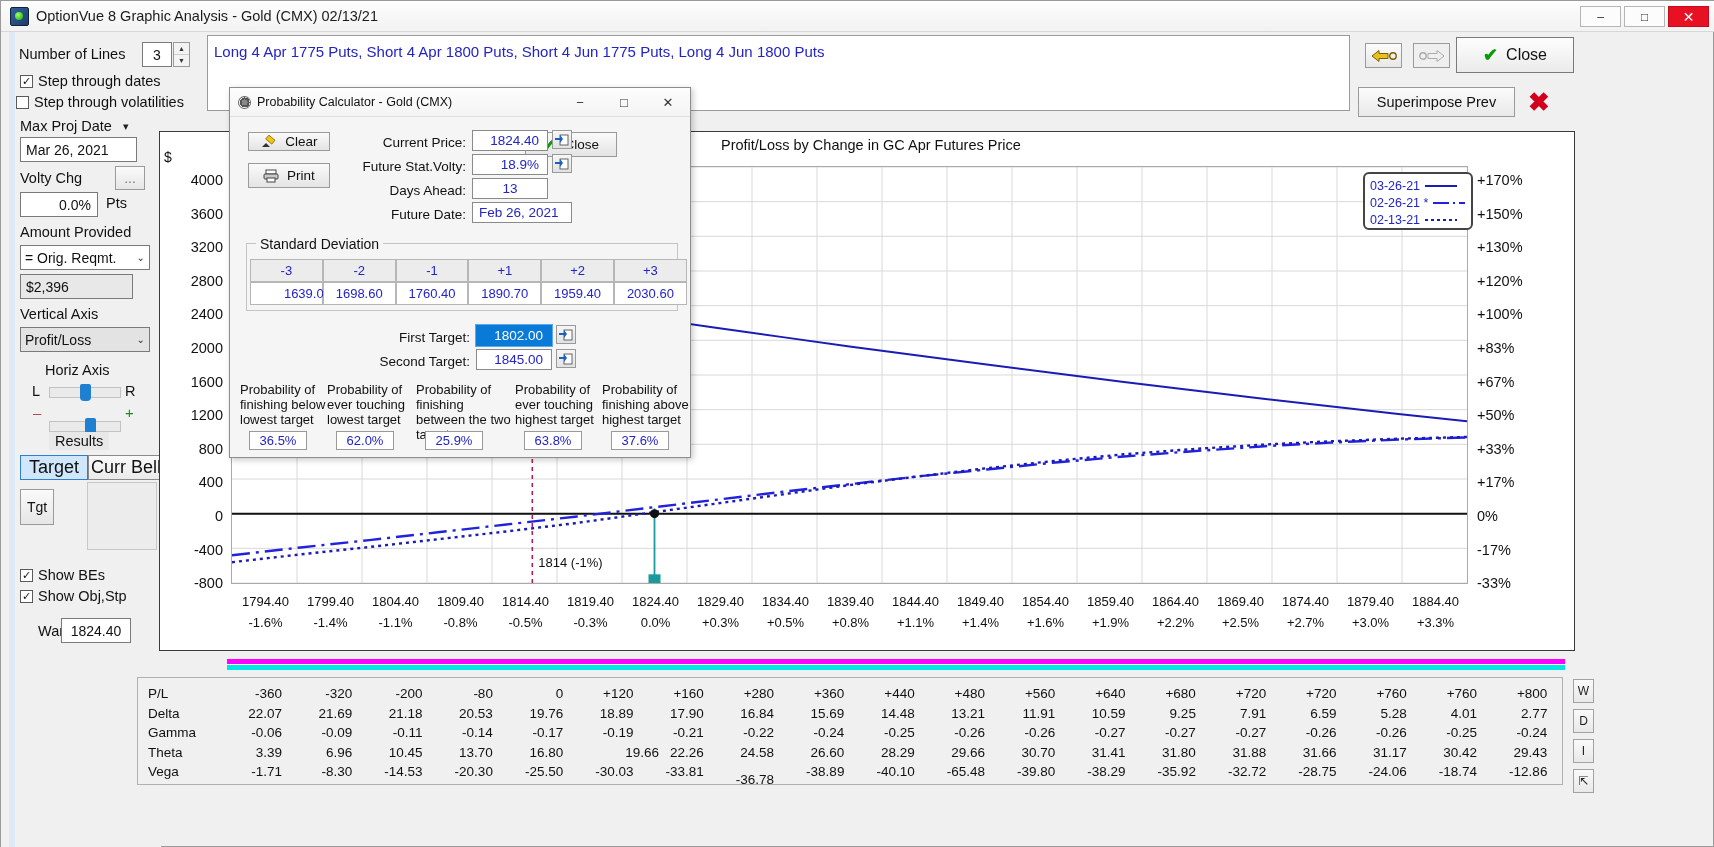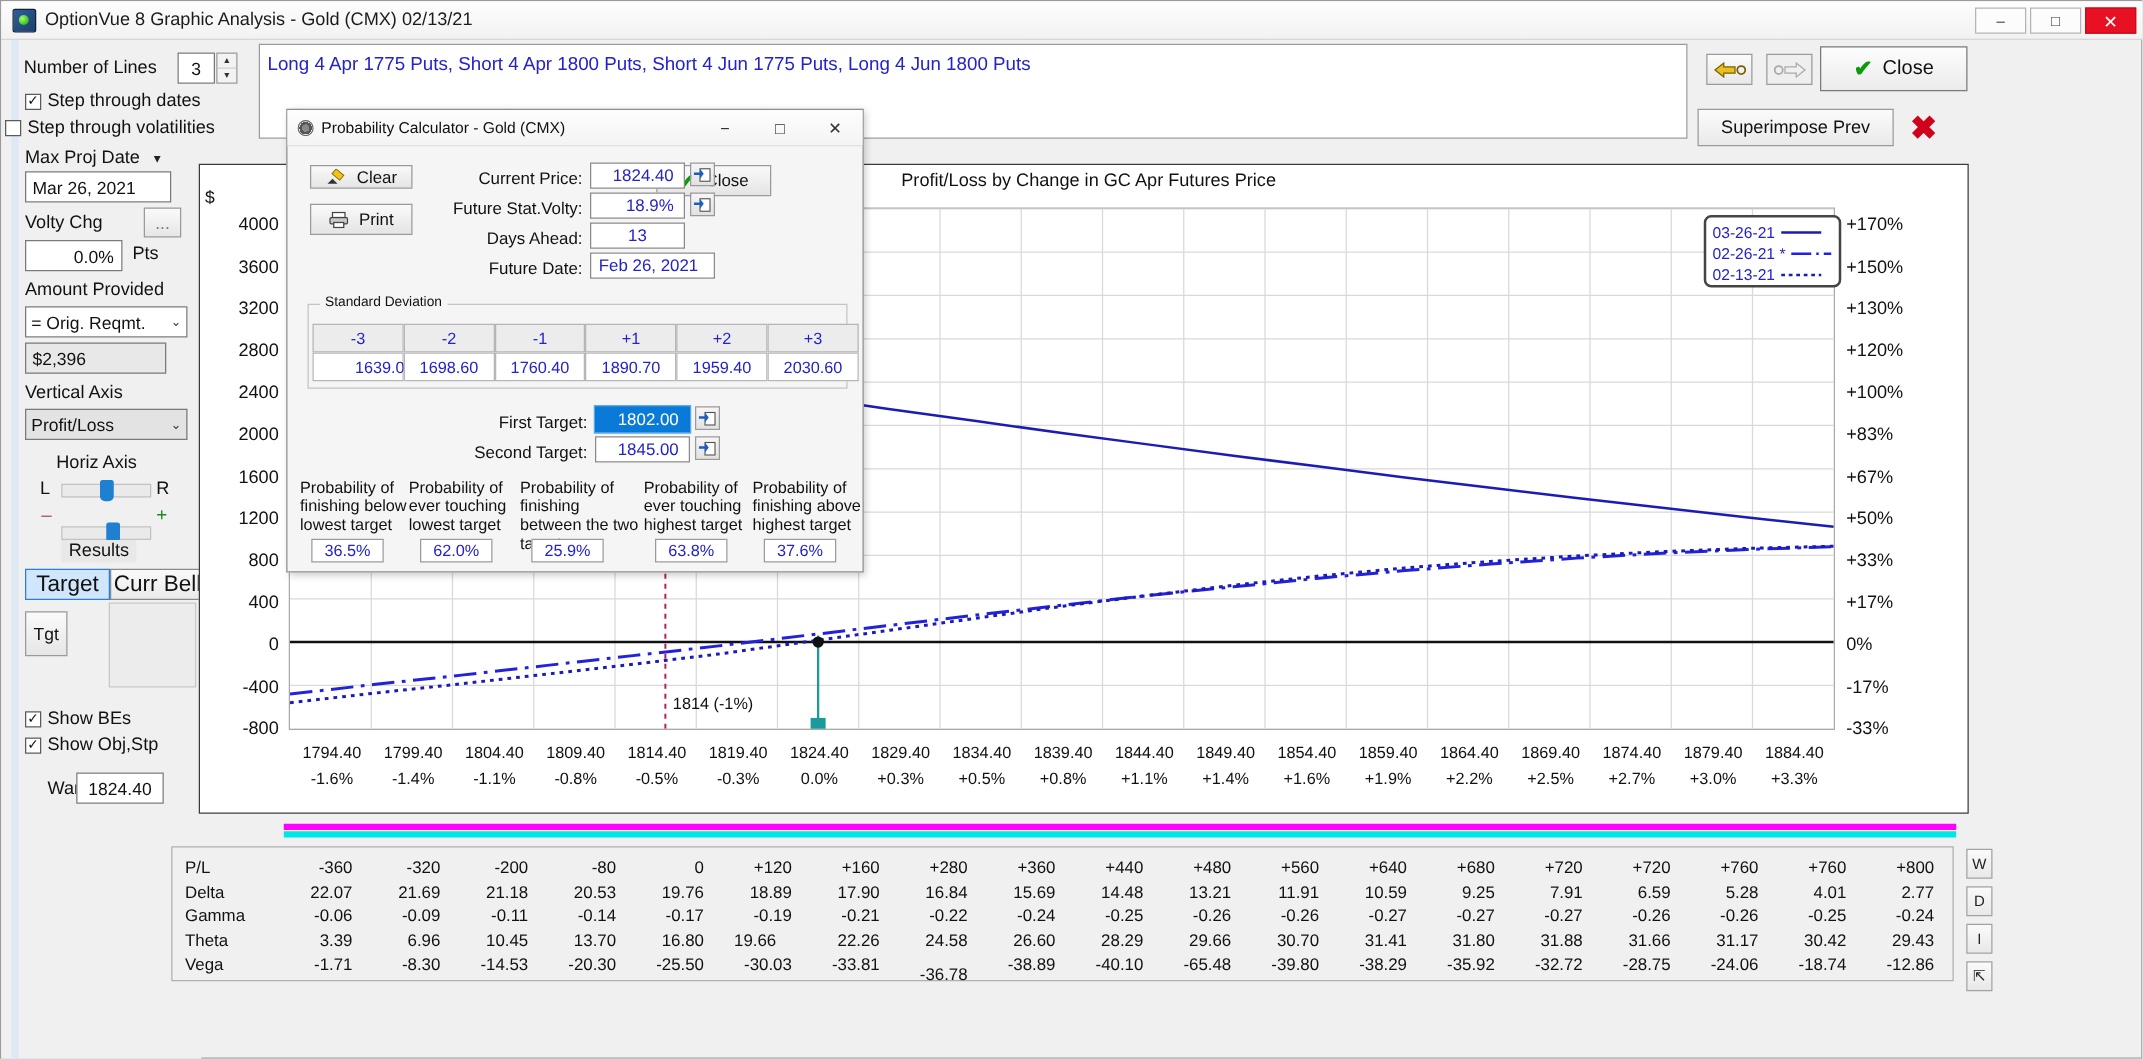--- a/index.html
+++ b/index.html
@@ -198,21 +198,21 @@
   .fld.selected { background:#0a7ad8; color:#fff; border:1px solid #0a7ad8; outline:1px solid #5aa9e8;}
   .copybtn {
     position:absolute; width:20px; height:19px; border:1px solid #9a9a9a;
     background: linear-gradient(#f6f6f6,#e2e2e2); box-sizing:border-box;
     display:flex; align-items:center; justify-content:center;
   }
   .grp {
     position:absolute; border:1px solid #c4c4c4; box-sizing:border-box;
   }
   .grp-title {
-    position:absolute; background:#f5f5f5; font-size:11px; color:#111; padding:0 4px;
+    position:absolute; background:#f5f5f5; font-size:14px; color:#111; padding:0 4px;
   }
   .sdcell {
     position:absolute; box-sizing:border-box; border:1px solid #b6b6b6;
     display:flex; align-items:center; justify-content:center;
     font-size:13px; color:#2323c8;
   }
   .sdcell.head { background:#ececec; }
   .sdcell.val { background:#fff; }
   .problabel {
     position:absolute; font-size:13px; color:#111; line-height:15px; width:96px;
@@ -265,21 +265,21 @@
     <div class="lp tinybox" style="left:141px; top:10px; width:30px; height:25px; justify-content:center;">3</div>
     <div class="lp spinner" style="left:172px; top:10px;">
       <div>▲</div>
       <div>▼</div>
     </div>
 
     <div class="lp cbx" style="left:19px; top:41px;">
       <div class="cbox">✓</div>
       <div class="lbl">Step through dates</div>
     </div>
-    <div class="lp cbx" style="left:3px; top:62px;">
+    <div class="lp cbx" style="left:15px; top:62px;">
       <div class="cbox"></div>
       <div class="lbl">Step through volatilities</div>
     </div>
 
     <div class="lp lbl" style="left:19px; top:86px;">Max Proj Date</div>
     <div class="lp" style="left:122px; top:88px; font-size:11px; color:#222;">▾</div>
     <div class="lp tinybox" style="left:19px; top:105px; width:117px; height:25px; padding-left:5px;">Mar 26, 2021</div>
 
     <div class="lp lbl" style="left:19px; top:138px;">Volty Chg</div>
     <div class="lp btn3d" style="left:114px; top:134px; width:30px; height:24px; color:#777;">...</div>
@@ -672,21 +672,21 @@
           <div class="dcell" style="left: 1136.5px; top: 47px;">-0.26</div>
           <div class="dcell" style="left: 1206.8px; top: 47px;">-0.26</div>
           <div class="dcell" style="left: 1277.1px; top: 47px;">-0.25</div>
           <div class="dcell" style="left: 1347.4px; top: 47px;">-0.24</div>
           <div class="dname" style="top: 66.5px;">Theta</div>
           <div class="dcell" style="left: 82px; top: 66.5px;">3.39</div>
           <div class="dcell" style="left: 152.3px; top: 66.5px;">6.96</div>
           <div class="dcell" style="left: 222.6px; top: 66.5px;">10.45</div>
           <div class="dcell" style="left: 292.9px; top: 66.5px;">13.70</div>
           <div class="dcell" style="left: 363.2px; top: 66.5px;">16.80</div>
-          <div class="dcell" style="left: 421px; top: 66.5px;">19.66</div>
+          <div class="dcell" style="left: 459px; top: 66.5px;">19.66</div>
           <div class="dcell" style="left: 503.8px; top: 66.5px;">22.26</div>
           <div class="dcell" style="left: 574.1px; top: 66.5px;">24.58</div>
           <div class="dcell" style="left: 644.4px; top: 66.5px;">26.60</div>
           <div class="dcell" style="left: 714.7px; top: 66.5px;">28.29</div>
           <div class="dcell" style="left: 785px; top: 66.5px;">29.66</div>
           <div class="dcell" style="left: 855.3px; top: 66.5px;">30.70</div>
           <div class="dcell" style="left: 925.6px; top: 66.5px;">31.41</div>
           <div class="dcell" style="left: 995.9px; top: 66.5px;">31.80</div>
           <div class="dcell" style="left: 1066.2px; top: 66.5px;">31.88</div>
           <div class="dcell" style="left: 1136.5px; top: 66.5px;">31.66</div>

